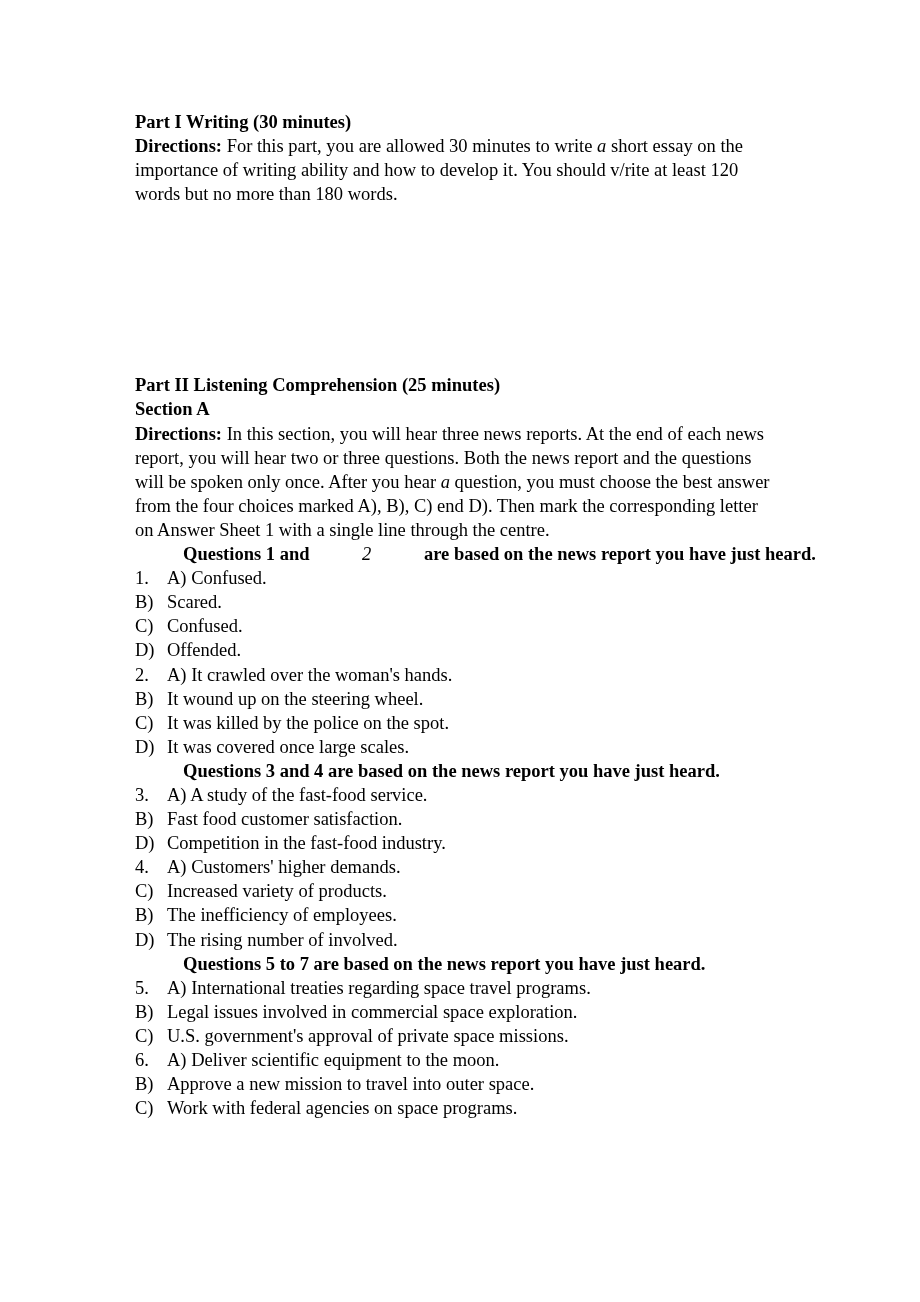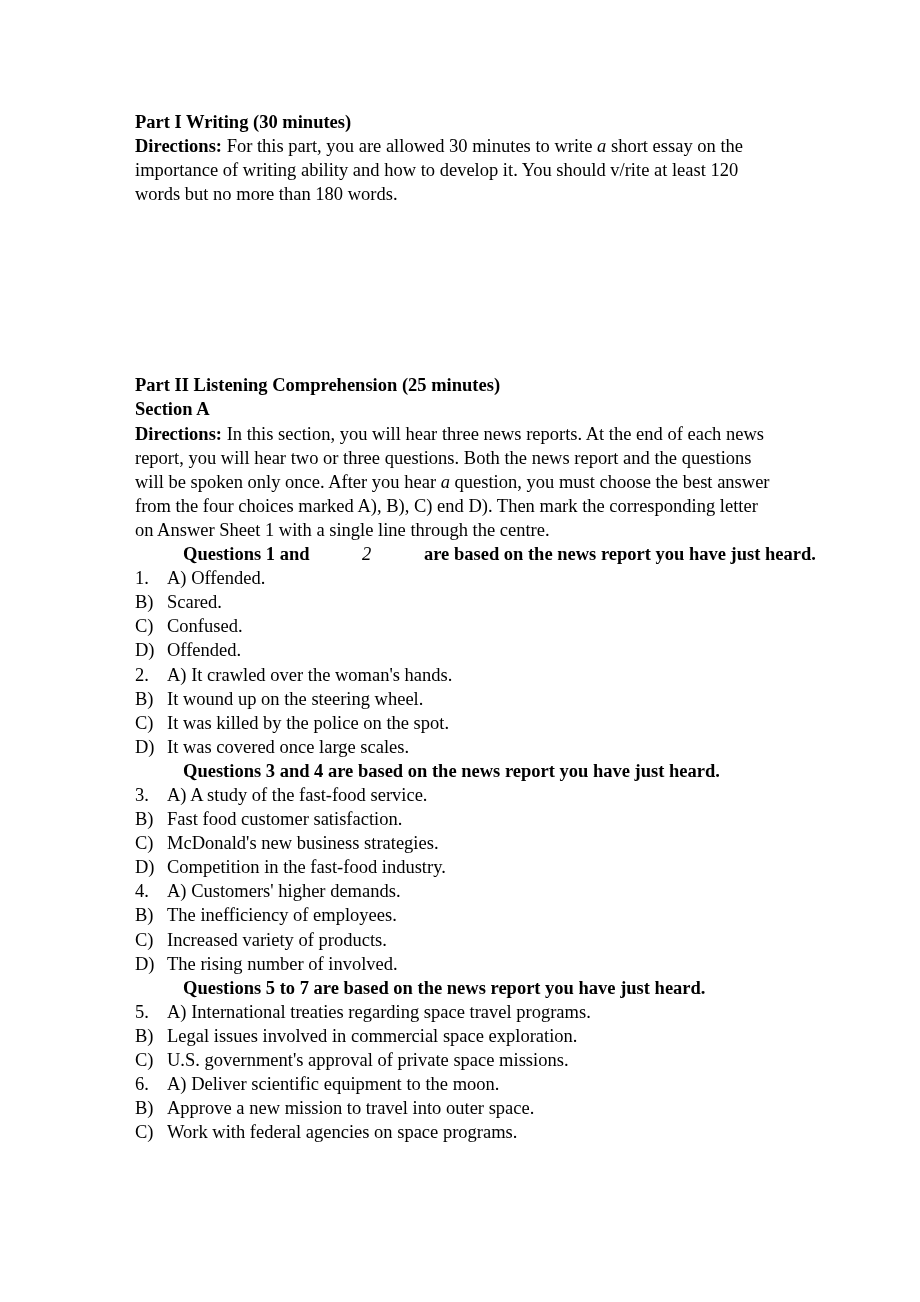--- a/index.html
+++ b/index.html
@@ -45,36 +45,35 @@
     <div class="line line"><span class="">words but no more than 180 words.</span></div>
     <div class="spacer" style="height: 167px;"></div>
     <div class="line heading"><span class="b ">Part II Listening Comprehension (25 minutes)</span></div>
     <div class="line heading"><span class="b ">Section A</span></div>
     <div class="line line"><span class="b ">Directions:</span><span class=""> In this section, you will hear three news reports. At the end of each news</span></div>
     <div class="line line"><span class="">report, you will hear two or three questions. Both the news report and the questions</span></div>
     <div class="line line"><span class="">will be spoken only once. After you hear </span><span class="i">a</span><span class=""> question, you must choose the best answer</span></div>
     <div class="line line"><span class="">from the four choices marked A), B), C) end D). Then mark the corresponding letter</span></div>
     <div class="line line"><span class="">on Answer Sheet 1 with a single line through the centre.</span></div>
     <div class="line qheader"><span class="b ">Questions 1 and </span><span class="i">2</span><span class="b "> are based on the news report you have just heard.</span></div>
-    <div class="line option"><span class="label">1.</span><span>A) Offended.</span></div>
+    <div class="line option"><span class="label">1.</span><span>A) Confused.</span></div>
     <div class="line option"><span class="label">B)</span><span>Scared.</span></div>
     <div class="line option"><span class="label">C)</span><span>Confused.</span></div>
     <div class="line option"><span class="label">D)</span><span>Offended.</span></div>
     <div class="line option"><span class="label">2.</span><span>A) It crawled over the woman's hands.</span></div>
     <div class="line option"><span class="label">B)</span><span>It wound up on the steering wheel.</span></div>
     <div class="line option"><span class="label">C)</span><span>It was killed by the police on the spot.</span></div>
     <div class="line option"><span class="label">D)</span><span>It was covered once large scales.</span></div>
     <div class="line qheader"><span class="b ">Questions 3 and 4 are based on the news report you have just heard.</span></div>
     <div class="line option"><span class="label">3.</span><span>A) A study of the fast-food service.</span></div>
     <div class="line option"><span class="label">B)</span><span>Fast food customer satisfaction.</span></div>
-    <div class="line option"><span class="label">C)</span><span>McDonald's new business strategies.</span></div>
     <div class="line option"><span class="label">D)</span><span>Competition in the fast-food industry.</span></div>
     <div class="line option"><span class="label">4.</span><span>A) Customers' higher demands.</span></div>
+    <div class="line option"><span class="label">C)</span><span>Increased variety of products.</span></div>
     <div class="line option"><span class="label">B)</span><span>The inefficiency of employees.</span></div>
-    <div class="line option"><span class="label">C)</span><span>Increased variety of products.</span></div>
     <div class="line option"><span class="label">D)</span><span>The rising number of involved.</span></div>
     <div class="line qheader"><span class="b ">Questions 5 to 7 are based on the news report you have just heard.</span></div>
     <div class="line option"><span class="label">5.</span><span>A) International treaties regarding space travel programs.</span></div>
     <div class="line option"><span class="label">B)</span><span>Legal issues involved in commercial space exploration.</span></div>
     <div class="line option"><span class="label">C)</span><span>U.S. government's approval of private space missions.</span></div>
     <div class="line option"><span class="label">6.</span><span>A) Deliver scientific equipment to the moon.</span></div>
     <div class="line option"><span class="label">B)</span><span>Approve a new mission to travel into outer space.</span></div>
     <div class="line option"><span class="label">C)</span><span>Work with federal agencies on space programs.</span></div>
   </div>
 

